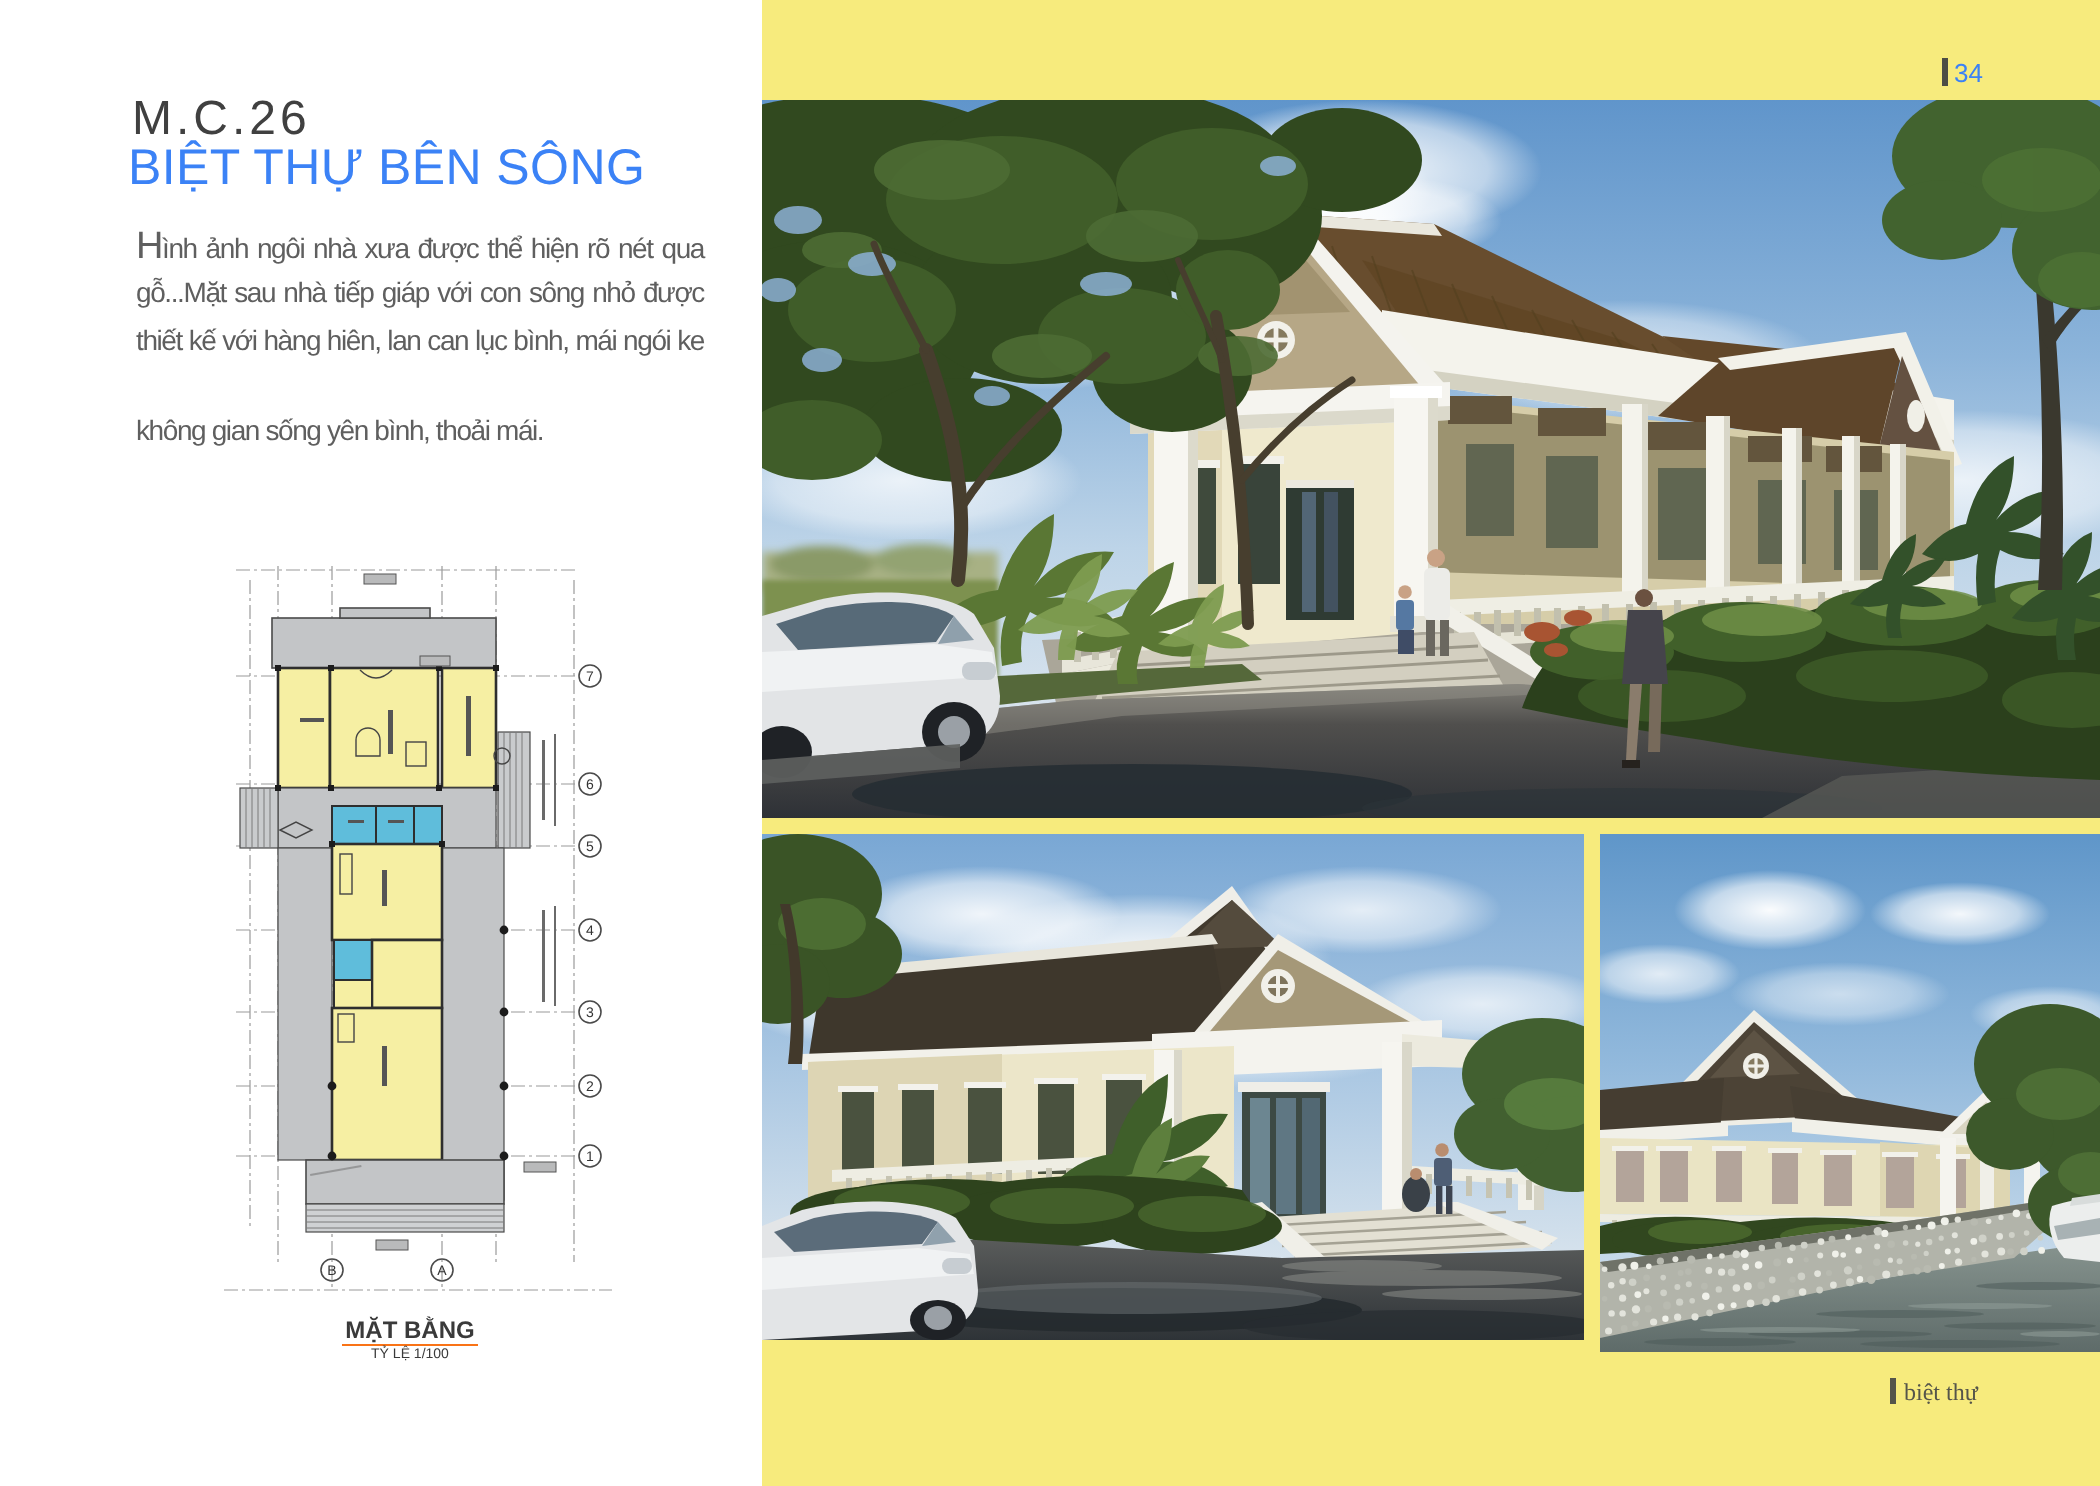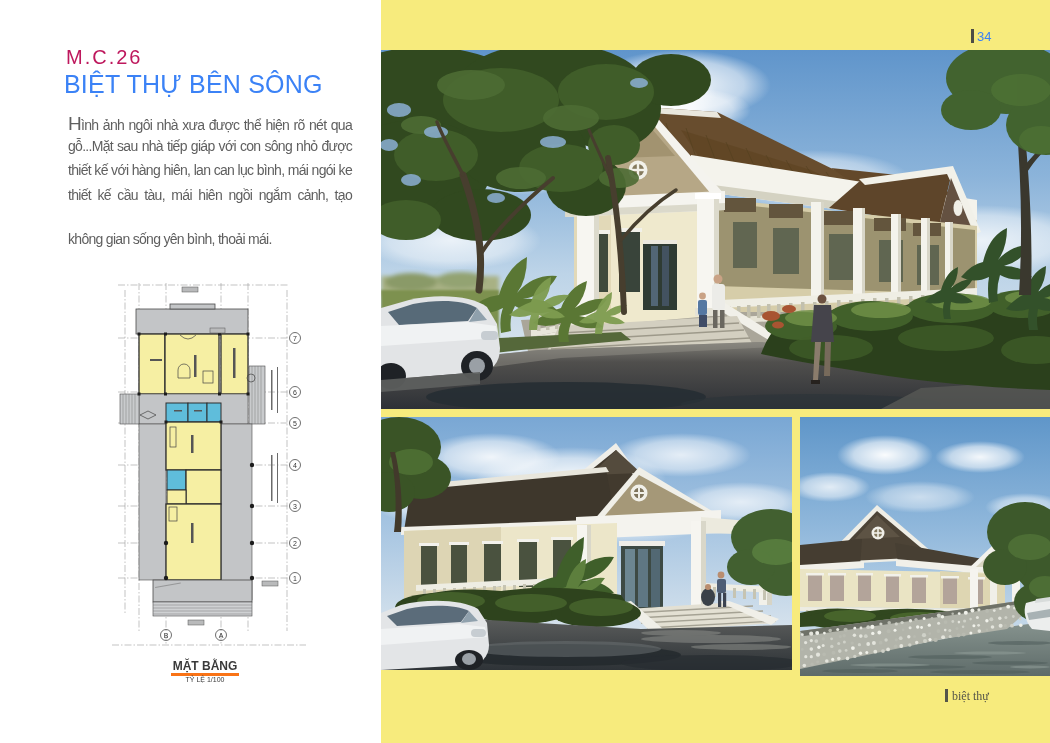--- a/index.html
+++ b/index.html
@@ -8,29 +8,28 @@
   .abs{position:absolute;}
 </style>
 </head>
 <body>
 
 <div class="abs" style="left:381px;top:0;width:669px;height:743px;background:#F7EB7D;"></div>
 
 <div class="abs" style="left:971px;top:29px;width:60px;height:16px;color:#3b82f6;font-size:13px;">
 <span style="display:inline-block;width:3px;height:14px;background:#4d4d45;vertical-align:-2px;margin-right:3px;"></span>34</div>
 
-<div class="abs" style="left:66px;top:46px;font-size:20px;letter-spacing:2px;color:#be185d;">M.C.26</div>
+<div class="abs" style="left:66px;top:46px;font-size:24px;letter-spacing:2px;color:#404040;">M.C.26</div>
 
 <div class="abs" style="left:64px;top:70px;font-size:25px;letter-spacing:0.2px;color:#3b82f6;">BIỆT THỰ BÊN SÔNG</div>
 
 <div class="abs" style="left:68px;top:113px;width:284px;font-size:14px;letter-spacing:-0.7px;color:#5f5f5f;">
   <div style="text-align:justify;text-align-last:justify;height:24.5px;"><span style="font-size:19px;">H</span>ình ảnh ngôi nhà xưa được thể hiện rõ nét qua</div>
   <div style="text-align:justify;text-align-last:justify;height:24.5px;">gỗ...Mặt sau nhà tiếp giáp với con sông nhỏ được</div>
   <div style="text-align:justify;text-align-last:justify;height:24.5px;">thiết kế với hàng hiên, lan can lục bình, mái ngói ke</div>
-  <div style="text-align:justify;text-align-last:justify;height:24.5px;">thiết kế cầu tàu, mái hiên ngồi ngắm cảnh, tạo</div>
   <div style="height:24.5px;margin-top:20px;">không gian sống yên bình, thoải mái.</div>
 </div>
 
 <svg class="abs" style="left:110px;top:275px;" width="200" height="410" viewBox="0 0 200 410">
 
   <g stroke="#9a9a9a" stroke-width="0.6" stroke-dasharray="7 2 1.5 2" fill="none">
     <line x1="29" y1="8" x2="29" y2="356"></line>
     <line x1="56" y1="8" x2="56" y2="370"></line>
     <line x1="111" y1="8" x2="111" y2="370"></line>
     <line x1="138" y1="8" x2="138" y2="356"></line>
@@ -168,21 +167,21 @@
   <g fill="#6a6a6a">
     <rect x="161" y="95" width="1.5" height="40"></rect>
     <rect x="167" y="92" width="1" height="46"></rect>
     <rect x="161" y="180" width="1.5" height="46"></rect>
     <rect x="167" y="178" width="1" height="50"></rect>
     <rect x="45" y="312" width="26" height="1" transform="rotate(-10 45 312)" opacity="0.5"></rect>
   </g>
 </svg>
 
 <div class="abs" style="left:155px;top:656px;width:100px;text-align:center;">
-  <div style="font-size:12px;font-weight:bold;color:#3a3a3a;border-bottom:3px solid #f97316;display:inline-block;padding:0 2px;">MẶT BẰNG</div>
+  <div style="font-size:12px;font-weight:bold;color:#3a3a3a;border-bottom:1px solid #f97316;display:inline-block;padding:0 2px;">MẶT BẰNG</div>
   <div style="font-size:7px;color:#3a3a3a;">TỶ LỆ 1/100</div>
 </div>
 
 <svg class="abs" style="left:381px;top:50px;" width="669" height="359" viewBox="0 0 669 359">
   <defs>
     <linearGradient id="sky1" x1="0" y1="0" x2="0" y2="1">
       <stop offset="0" stop-color="#6095cb"></stop>
       <stop offset="0.4" stop-color="#8cb4da"></stop>
       <stop offset="0.7" stop-color="#bdd4e8"></stop>
       <stop offset="1" stop-color="#dde6ee"></stop>

